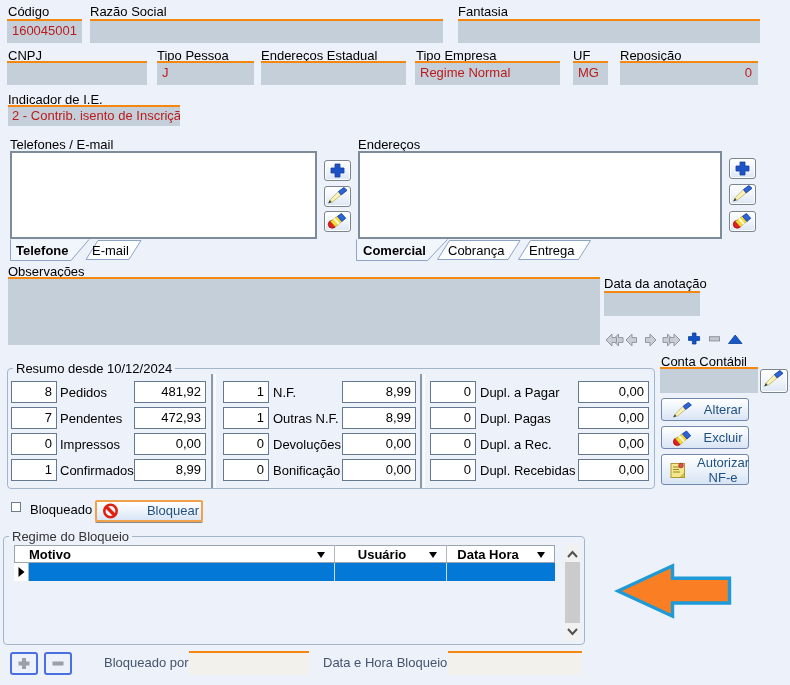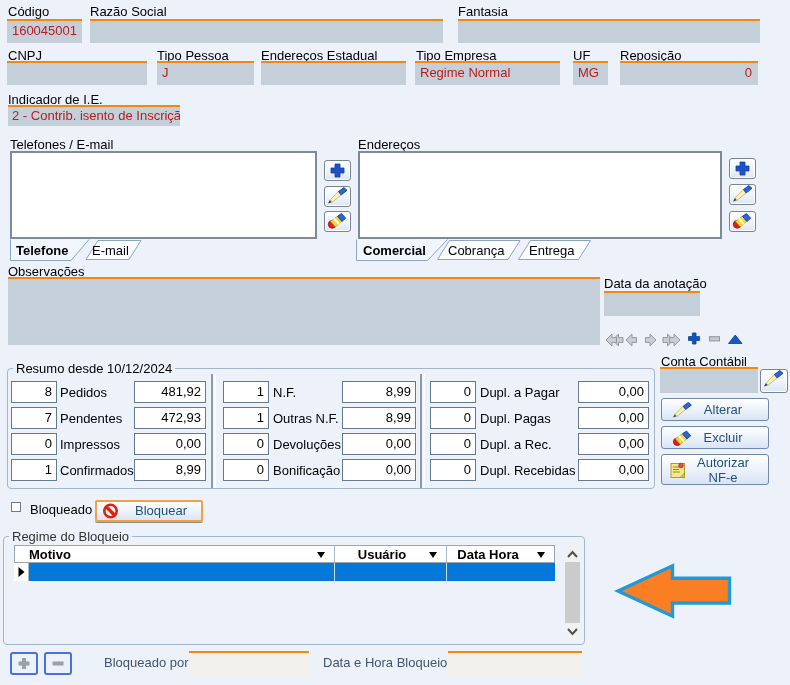--- a/index.html
+++ b/index.html
@@ -50,21 +50,21 @@
   padding-right:4px;
 }
 .gbox {
   position:absolute;
   border:1px solid #A3B6CC;
   border-radius:4px;
 }
 .gbox-lbl { position:absolute; background:#EDF1FA; padding:0 3px; font-size:13px; }
 .bigbtn {
   position:absolute;
-  left:661px; width:108px;
+  left:661px; width:88px;
   border:1px solid #7287AC;
   border-radius:3px;
   background:linear-gradient(#FFFFFF, #F0F5FC 40%, #D8E4F4);
   color:#1F5080;
   font-size:13px;
   text-align:center;
 }
 .slate { color:#44546A; }
 </style>
 </head>
@@ -201,21 +201,21 @@
 
 <div class="abs" style="left:11px; top:502px; width:10px; height:10px; background:#fff; border:1px solid #6F7E8C;"></div>
 <div class="lbl" style="left:30px; top:502px;">Bloqueado</div>
 
 <div class="abs" style="left:95px; top:500px; width:108px; height:22px; border:2px solid #F0A14B; border-radius:2px; background:linear-gradient(#FEFEFF,#EFF5FC 45%,#D8E5F5); box-shadow:0 1px 0 #8A8A8A;">
   <svg style="position:absolute; left:5px; top:1px;" width="17" height="16" viewBox="0 0 17 16">
     <circle cx="8.5" cy="8" r="7.4" fill="#F4F6FB"></circle>
     <circle cx="8.5" cy="8" r="6.2" fill="none" stroke="#DD2211" stroke-width="2.6"></circle>
     <rect x="1.5" y="6.3" width="14" height="3.4" fill="#DD2211" transform="rotate(45 8.5 8)"></rect>
   </svg>
-  <div style="position:absolute; left:26px; top:1px; width:76px; text-align:center; color:#1F5080;">Bloquear</div>
+  <div style="position:absolute; left:26px; top:1px; width:76px; text-align:right; color:#1F5080;">Bloquear</div>
 </div>
 
 <div class="gbox" style="left:3px; top:536px; width:582px; height:109px;"></div>
 <div class="gbox-lbl" style="left:9px; top:529px; color:#333;">Regime do Bloqueio</div>
 
 <div class="abs" style="left:14px; top:545px; width:541px; height:36px; border:1px solid #9AA5B1; background:#fff;"></div>
 
 <div class="abs" style="left:29px; top:547px; width:270px; font-weight:bold;">Motivo</div>
 <div class="abs" style="left:334px; top:547px; width:96px; text-align:center; font-weight:bold;">Usuário</div>
 <div class="abs" style="left:446px; top:547px; width:84px; text-align:center; font-weight:bold;">Data Hora</div>

